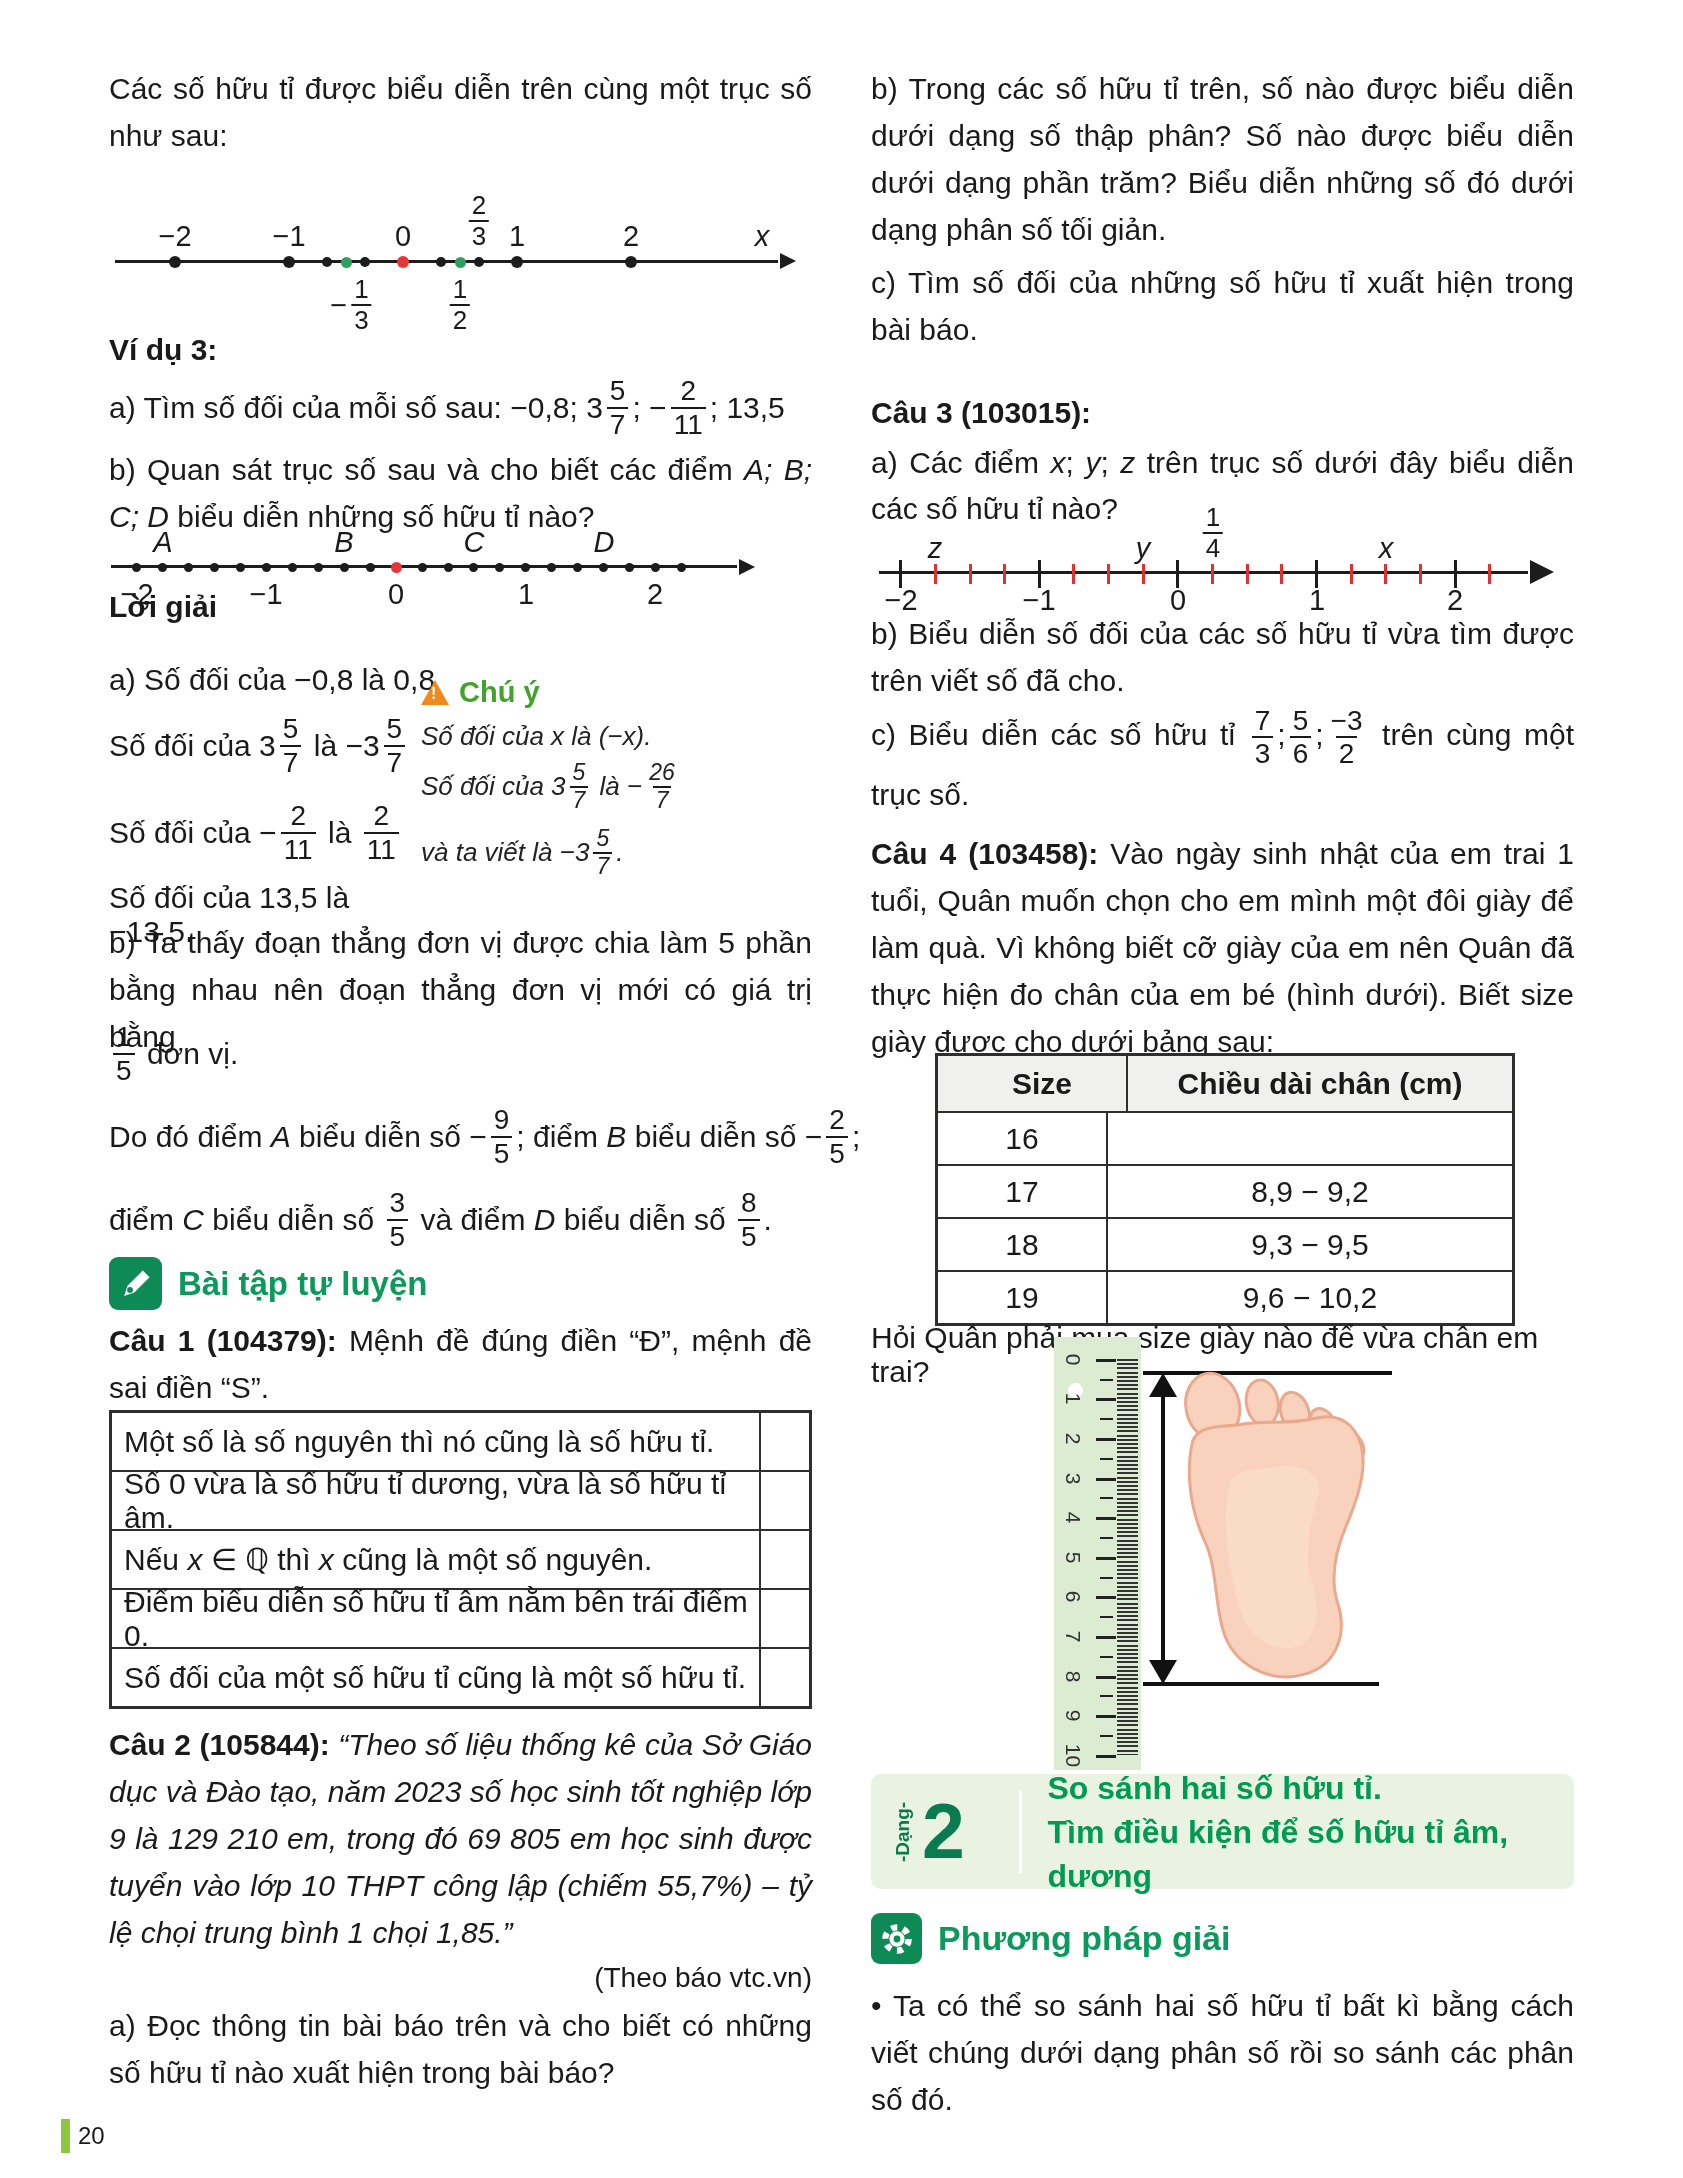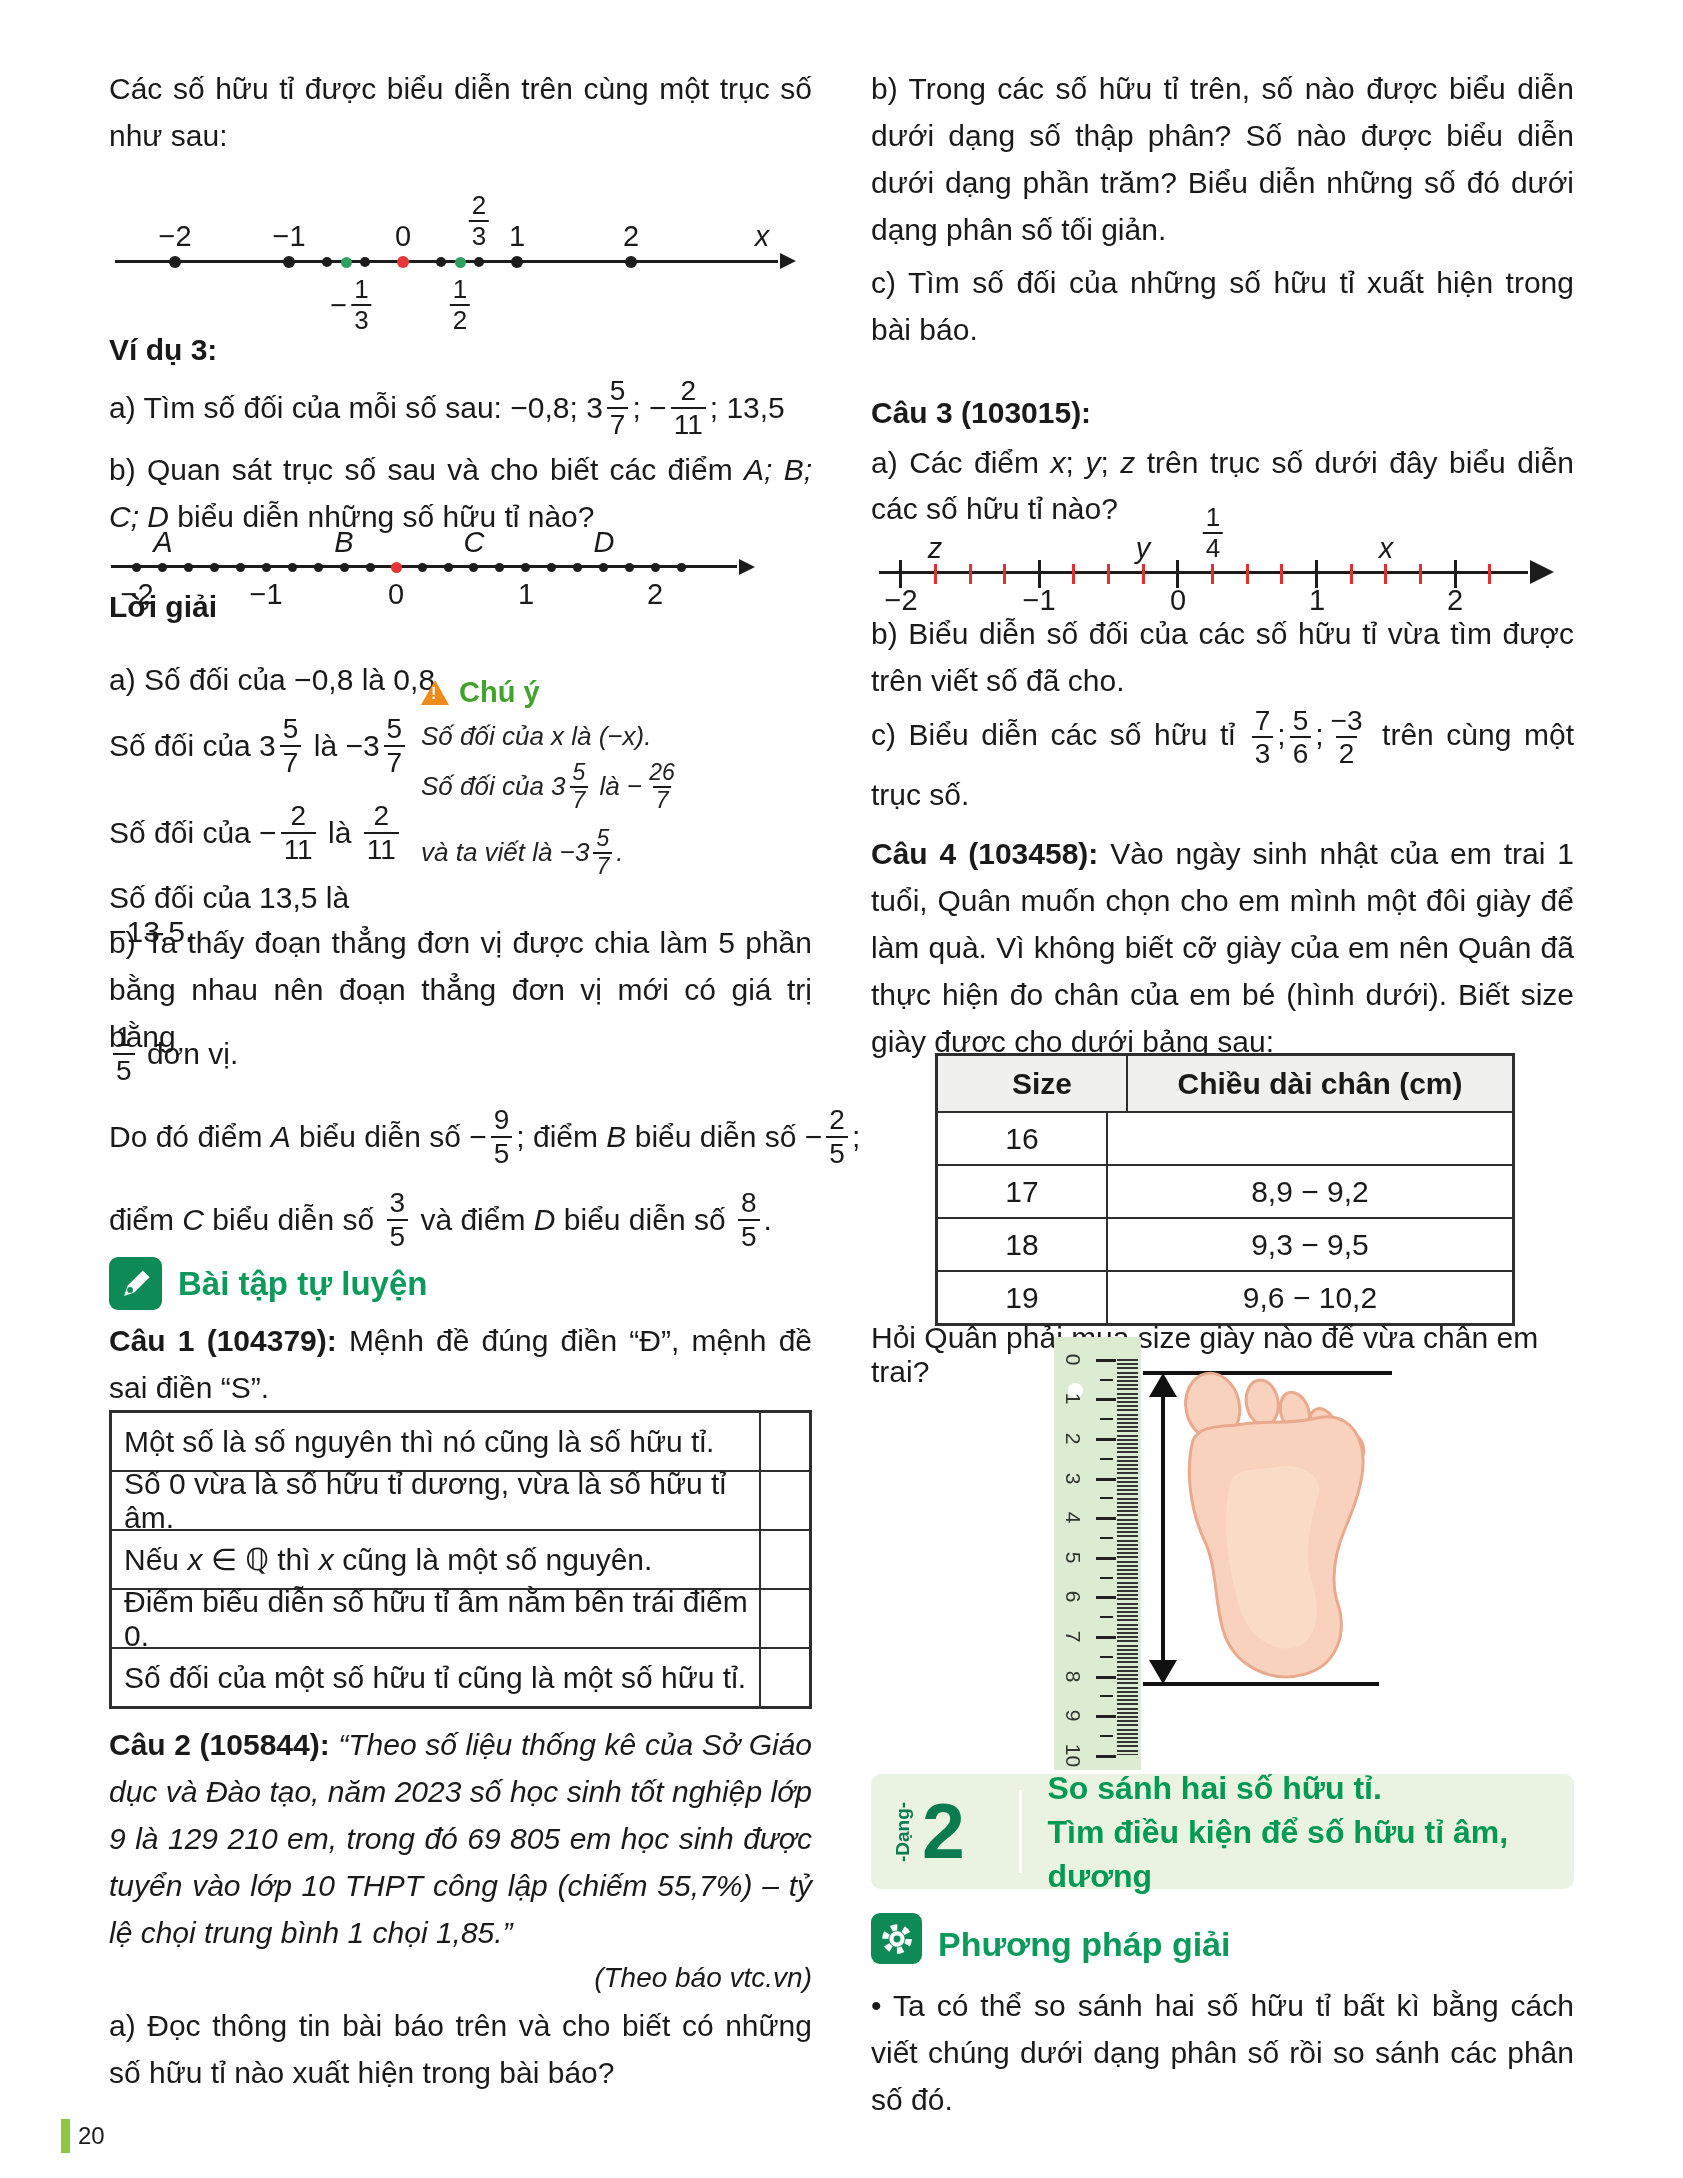--- a/index.html
+++ b/index.html
@@ -61,25 +61,25 @@
   .btext{color:#0c9a5c;font-weight:bold;font-size:33px;}
   
   .dang{position:absolute;left:0;top:1774px;width:703px;height:115px;background:#eaf3e2;
         border-radius:10px;display:flex;align-items:center;}
   .dleft{width:139px;height:100%;position:relative;display:flex;align-items:center;}
   .dlabel{position:absolute;left:-16px;top:50%;width:95px;margin-top:-11px;text-align:center;
           transform:rotate(-90deg);color:#0a7b4e;font-weight:bold;font-size:19px;}
   .dnum{font-size:77px;font-weight:bold;color:#0a7b4e;margin-left:51px;line-height:1;}
   .ddiv{width:3px;height:83px;background:#ffffff;margin:0 26px 0 20px;flex:none;}
   .dtext{color:#009a53;font-weight:bold;font-size:32px;line-height:44px;}
-  .pp{position:absolute;display:flex;align-items:flex-end;gap:16px;}
+  .pp{position:absolute;display:flex;align-items:center;gap:16px;}
   .ppicon{width:51px;height:51px;background:#0d8a55;border-radius:9px;display:flex;
           align-items:center;justify-content:center;flex:none;}
   .pptext{color:#0c9a5c;font-weight:bold;font-size:34px;}
-  .source{text-align:right;font-style:italic;font-size:28px;}
+  .source{text-align:right;font-size:28px;}
   
   .fig{position:absolute;left:173px;top:1337px;width:376px;height:433px;}
   .ruler{position:absolute;left:10px;top:0;width:87px;height:433px;background:#dcecd2;}
   .rnum{position:absolute;left:6px;width:26px;text-align:center;font-size:21px;color:#333;
         transform:rotate(90deg);line-height:1;}
   .rtick{position:absolute;left:42px;width:20px;height:3px;background:#222;}
   .rtick.half{left:46px;width:13px;height:2px;}
   .mmband{position:absolute;left:63px;top:22px;width:21px;height:396px;
           background:repeating-linear-gradient(to bottom,#333 0 2px,transparent 2px 4.2px);}
   .rhole{position:absolute;left:14px;top:46px;width:15px;height:15px;border-radius:50%;background:#fff;}

